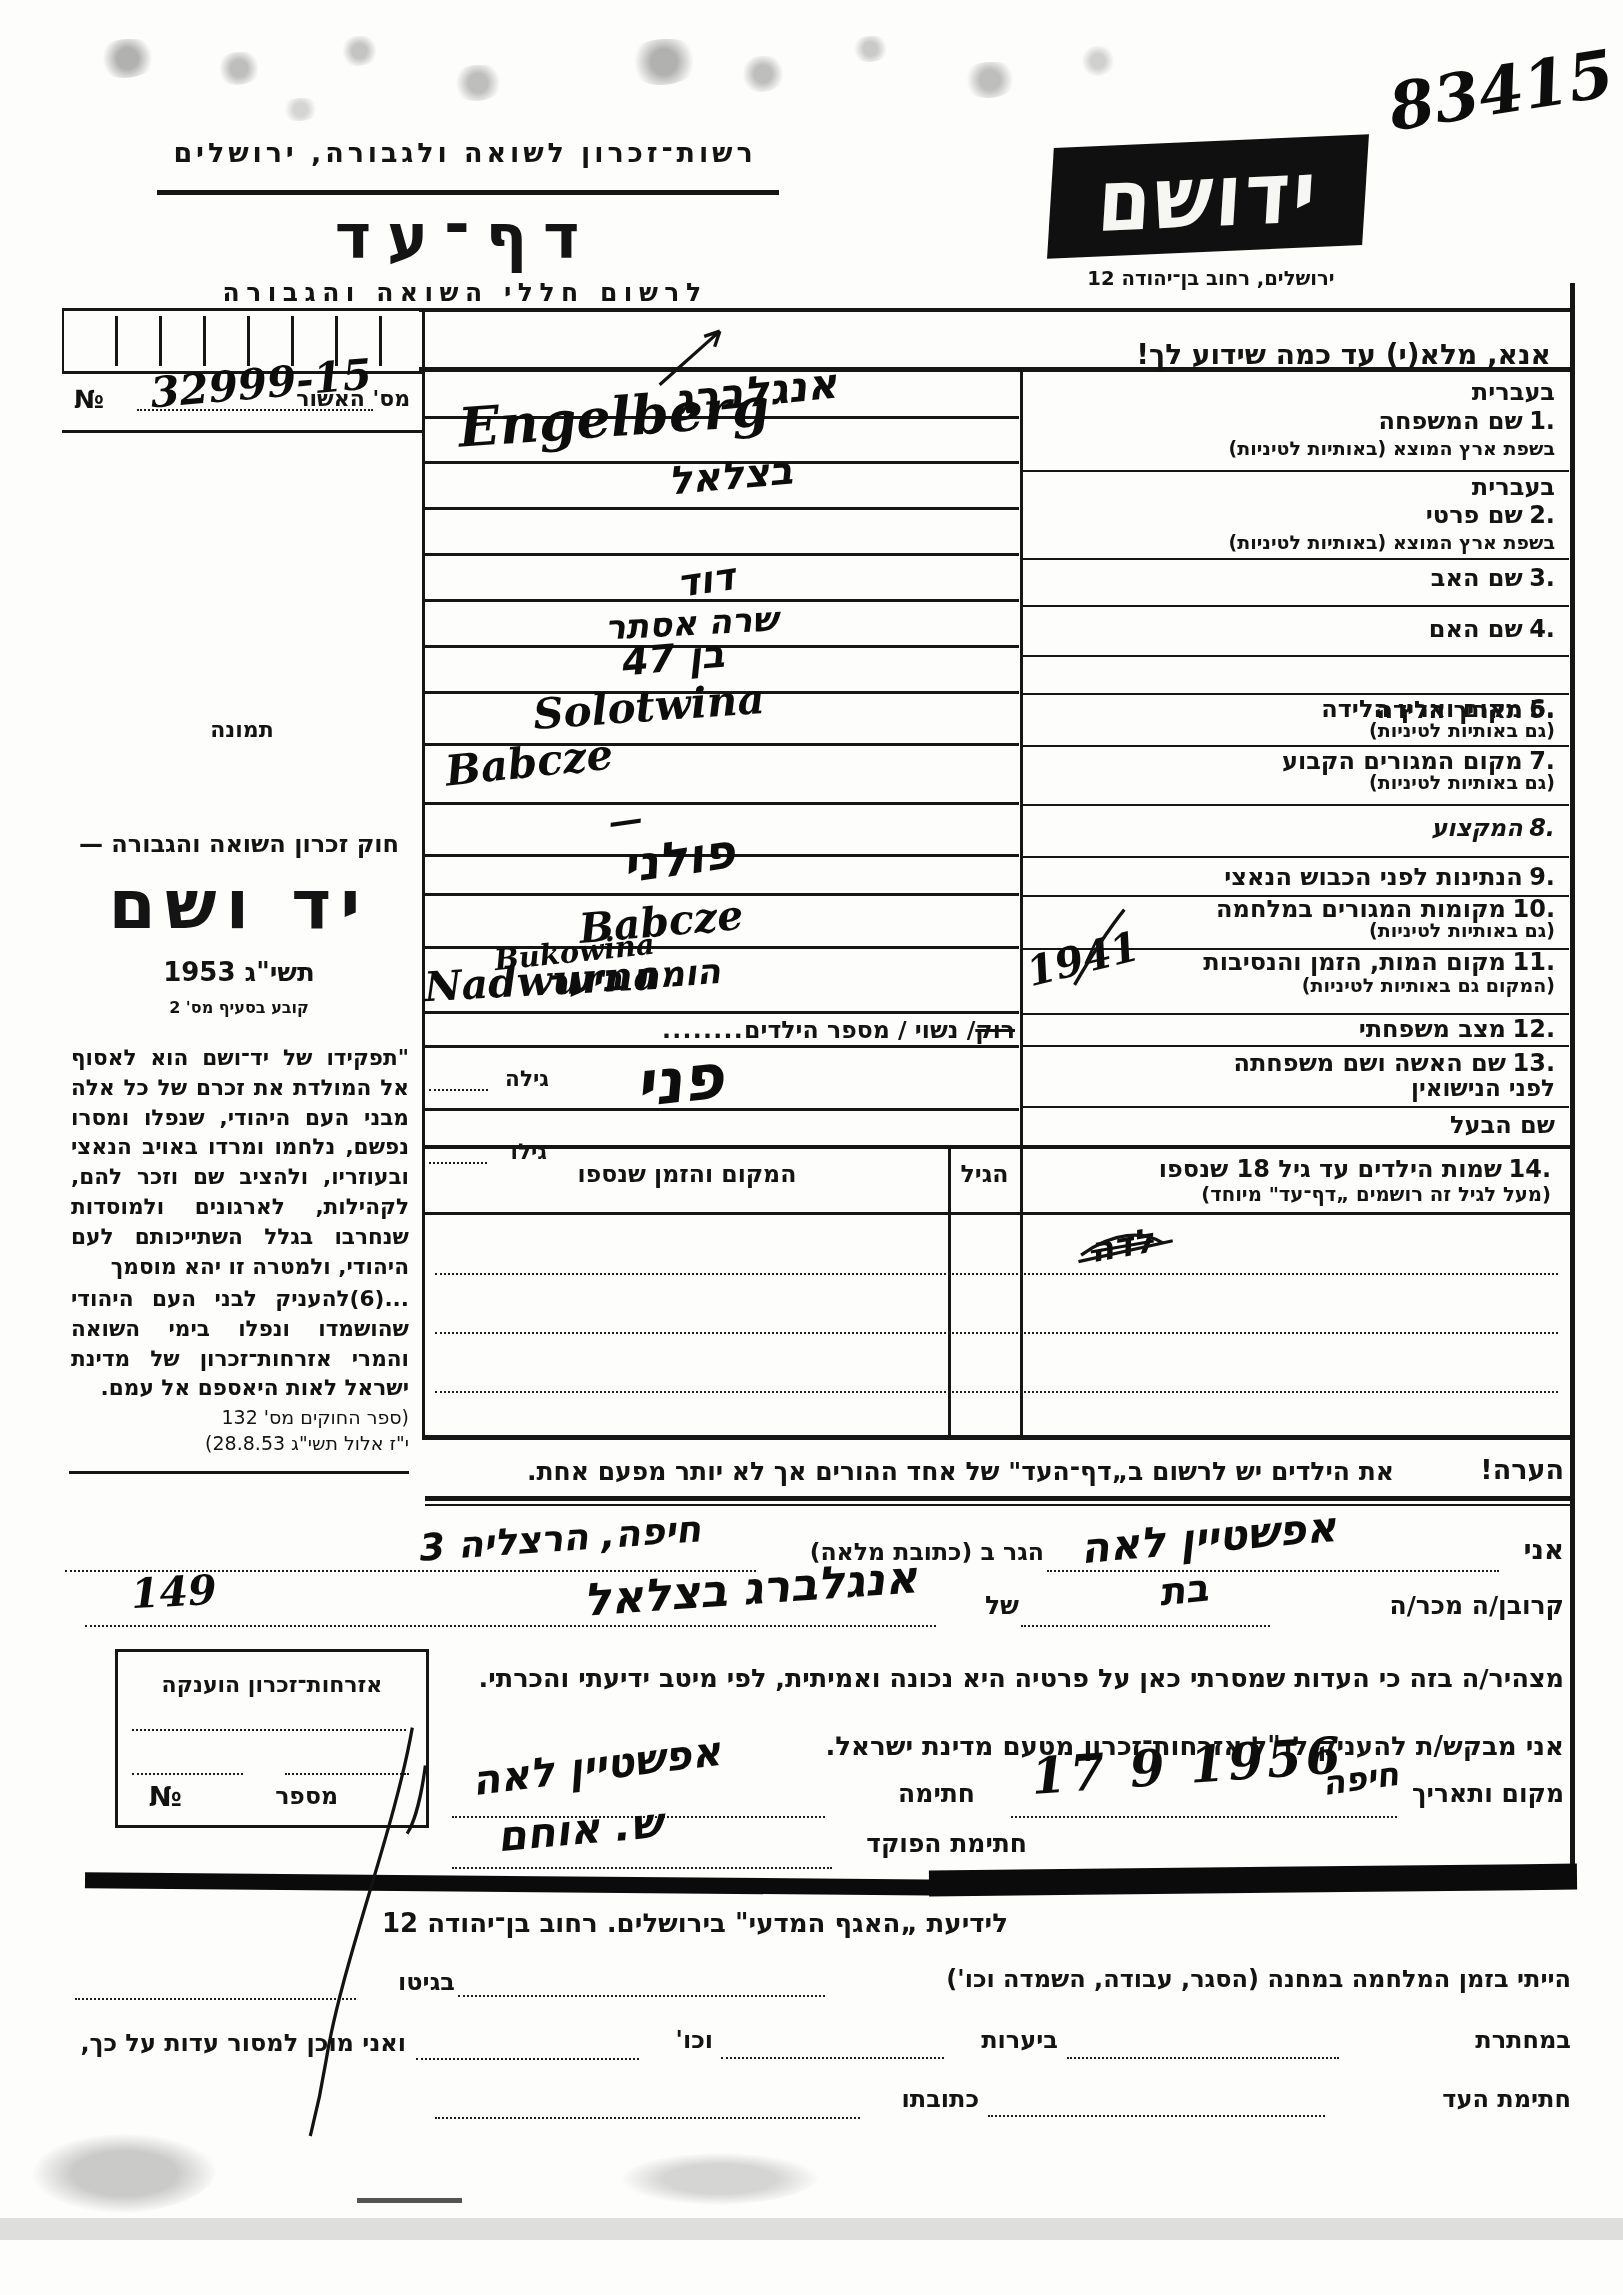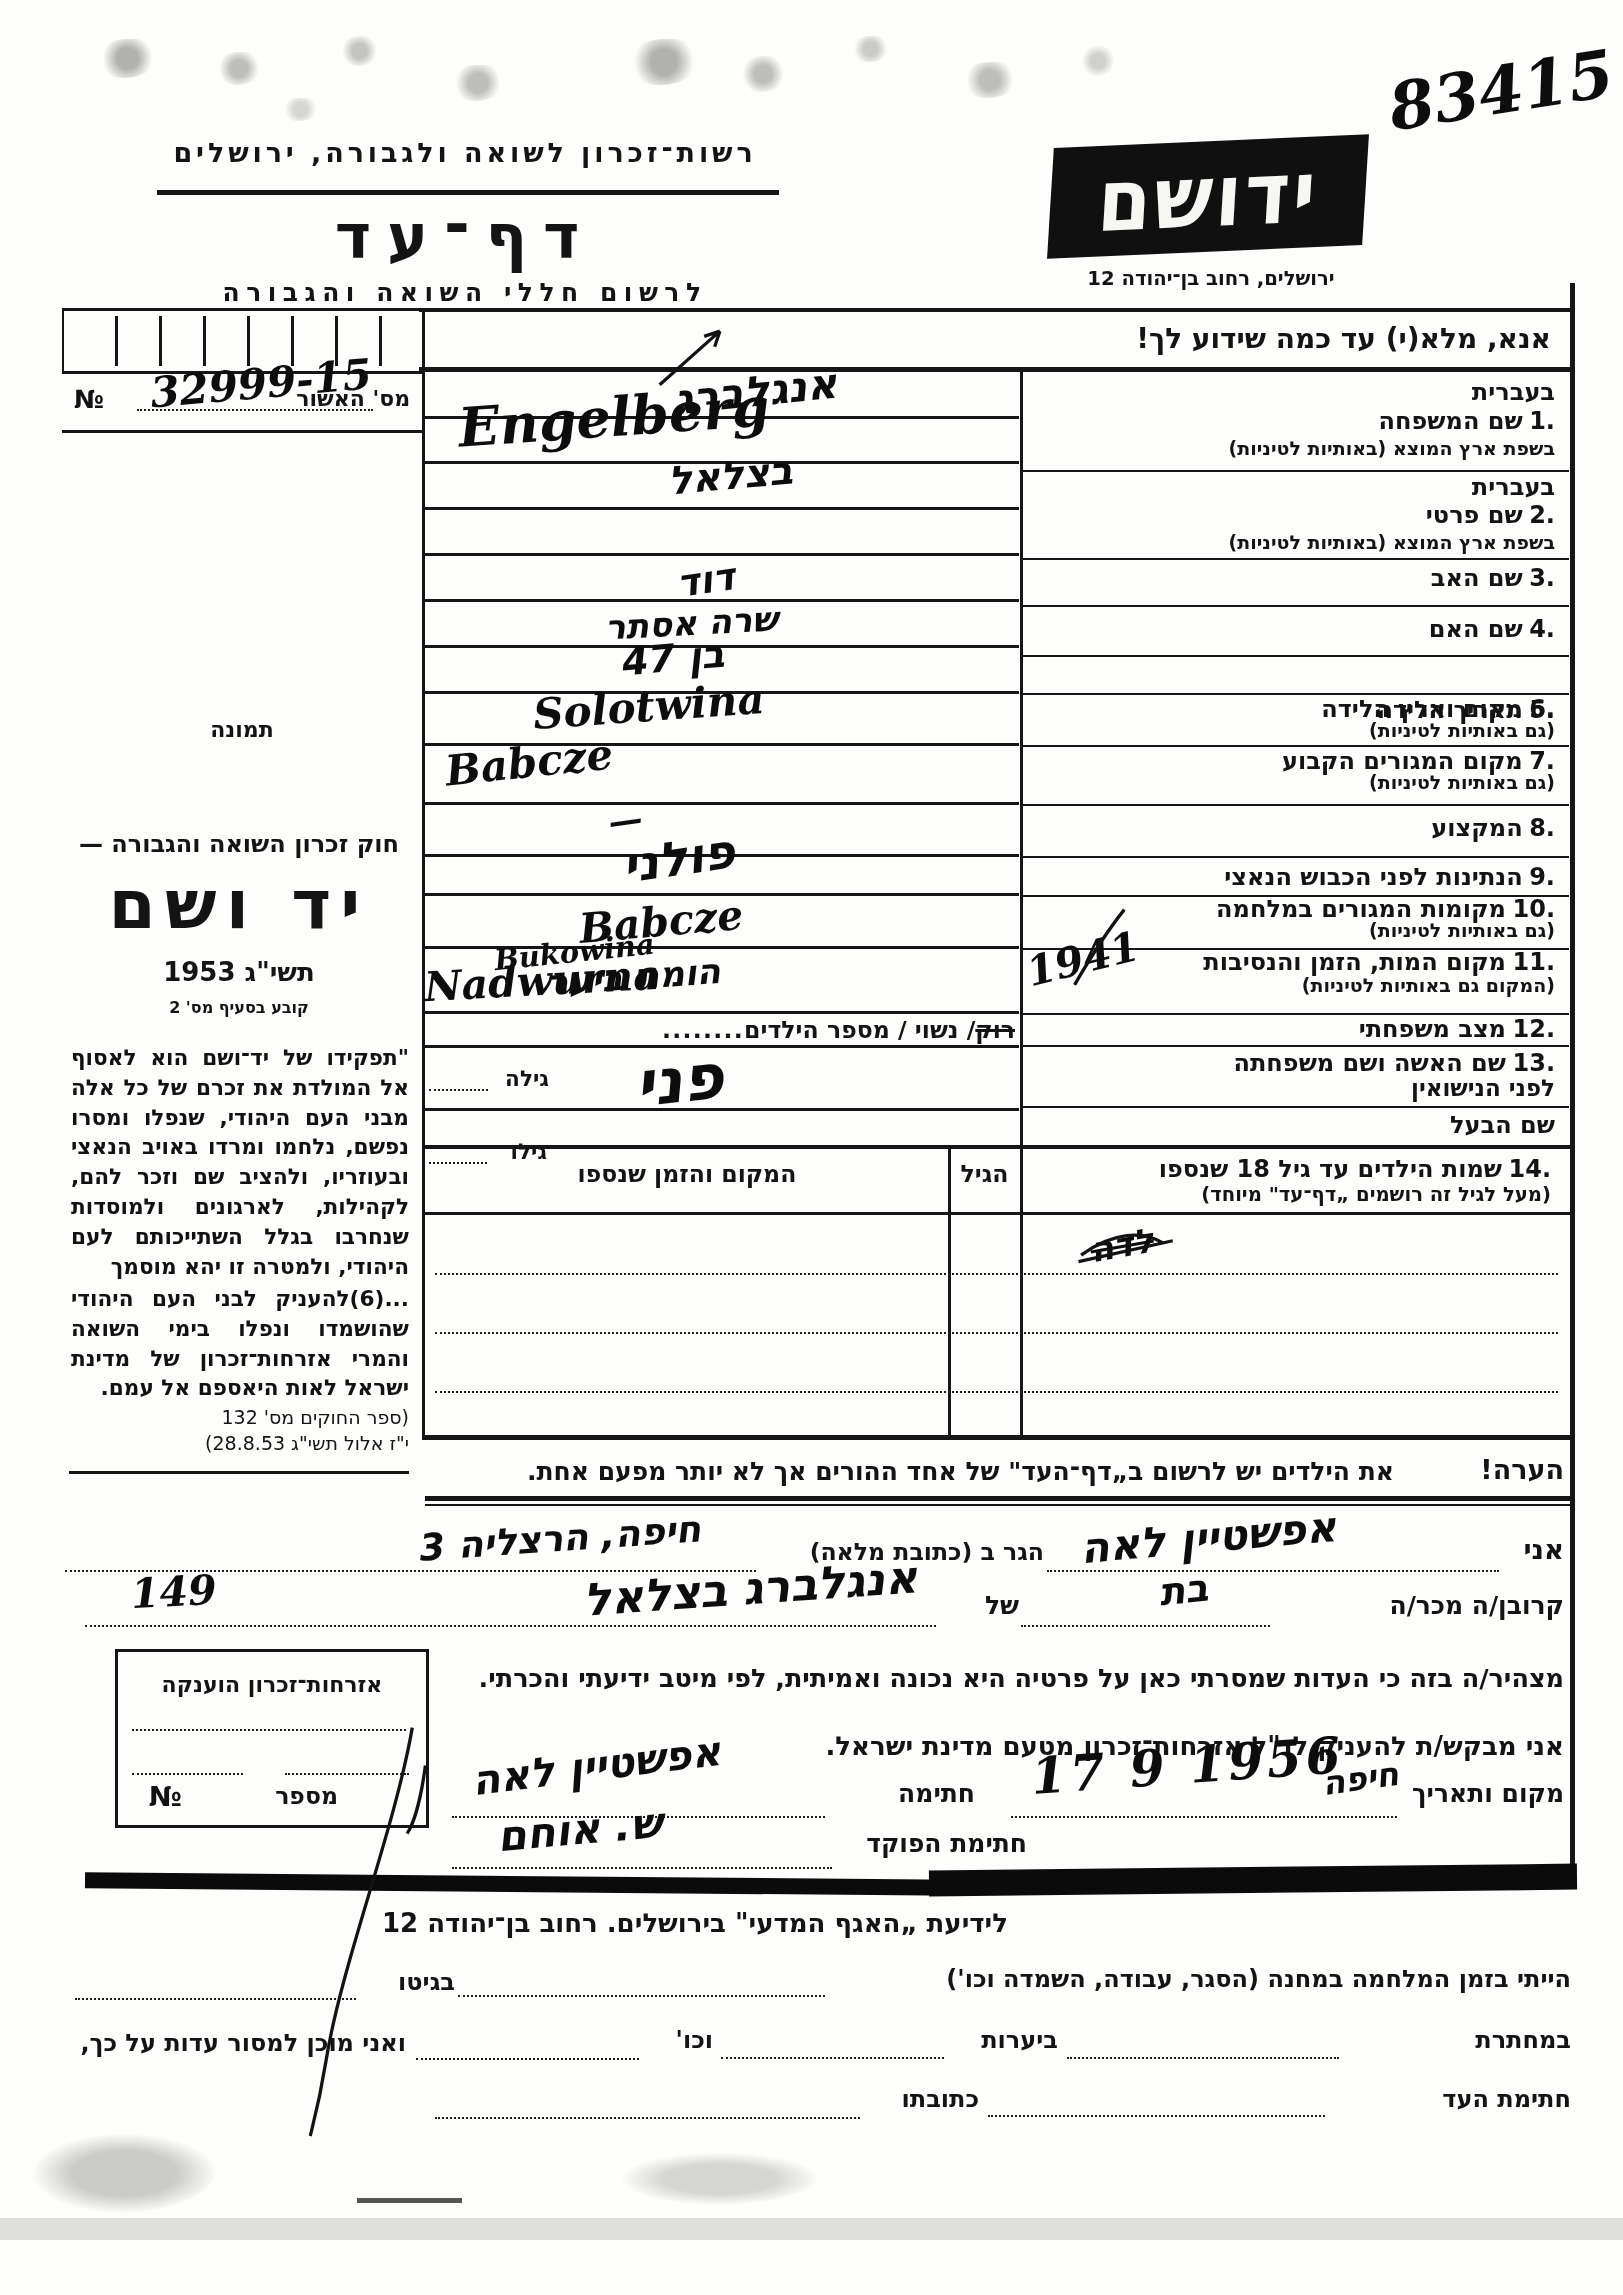--- a/index.html
+++ b/index.html
@@ -49,21 +49,21 @@
 
   <div class="abs" style="left:1051px;top:141px;width:314px;height:111px;background:#101010;transform:skewX(-6deg) rotate(-2.5deg);
               display:flex;align-items:center;justify-content:center;">
     <span class="rtl" style="color:#f6f6f2;font-weight:bold;font-size:77px;letter-spacing:2.6px;transform:scaleY(1.12);">ידושם</span>
   </div>
   <div class="lbl ctr" style="left:1018px;top:267px;width:386px;font-size:19.6px;text-align:center;">ירושלים, רחוב בן־יהודה 12</div>
 
   <div class="vline" style="left:1570px;top:283px;width:4.6px;height:1597px;"></div>
   <div class="hline" style="left:419px;top:308px;width:1155px;height:3.9px;"></div>
   <div class="hline" style="left:419px;top:367px;width:1155px;height:4.6px;"></div>
-  <div class="lbl" style="left:1047px;top:322px;width:504px;font-size:28px;">אנא, מלא(י) עד כמה שידוע לך!</div>
+  <div class="lbl" style="left:1047px;top:338px;width:504px;font-size:28px;">אנא, מלא(י) עד כמה שידוע לך!</div>
   <div class="vline" style="left:422px;top:308px;width:3.3px;height:1132px;"></div>
   <div class="vline" style="left:1020px;top:367px;width:2.6px;height:779px;"></div>
 
   <div class="abs" style="left:62px;top:308px;width:360px;height:60px;border-top:3.9px solid #161616;border-bottom:3.9px solid #161616;border-left:2.6px solid #161616;">
     <div class="abs" style="left:9.8px;top:5.2px;right:9.8px;bottom:5.2px;background:repeating-linear-gradient(90deg,transparent 0 41px,#161616 41px 44px);"></div>
   </div>
   <div class="abs" style="left:62px;top:368px;width:360px;height:62px;border-bottom:3.3px solid #161616;">
     <div class="lbl" style="right:11.8px;top:18.3px;font-size:22px;">מס' האשור</div>
     <div class="abs" style="left:11.8px;top:17px;font-size:25px;font-weight:bold;">№</div>
     <div class="hwl" style="left:88px;top:-9.2px;font-size:42px;transform:rotate(-5deg);">32999-15</div>
@@ -135,21 +135,21 @@
   <div class="lbl" style="left:1031px;top:695px;width:524px;font-size:24px;">
     <span class="ltr">6.</span><span>מקום וארץ הלידה</span>
   </div>
   <div class="lbl" style="left:1031px;top:719px;width:524px;font-size:19px;">(גם באותיות לטיניות)</div>
 
   <div class="lbl" style="left:1031px;top:747px;width:524px;font-size:24px;">
     <span class="ltr">7.</span><span>מקום המגורים הקבוע</span>
   </div>
   <div class="lbl" style="left:1031px;top:771px;width:524px;font-size:19px;">(גם באותיות לטיניות)</div>
 
-  <div class="lbl" style="left:1031px;top:814px;width:524px;font-size:24px;">
+  <div class="lbl" style="left:1031px;top:814px;width:524px;font-size:24px;font-style:italic;">
     <span class="ltr">8.</span><span>המקצוע</span>
   </div>
   <div class="lbl" style="left:1031px;top:863px;width:524px;font-size:24px;">
     <span class="ltr">9.</span><span>הנתינות לפני הכבוש הנאצי</span>
   </div>
   <div class="lbl" style="left:1031px;top:895px;width:524px;font-size:24px;">
     <span class="ltr">10.</span><span>מקומות המגורים במלחמה</span>
   </div>
   <div class="lbl" style="left:1031px;top:919px;width:524px;font-size:19px;">(גם באותיות לטיניות)</div>
 

